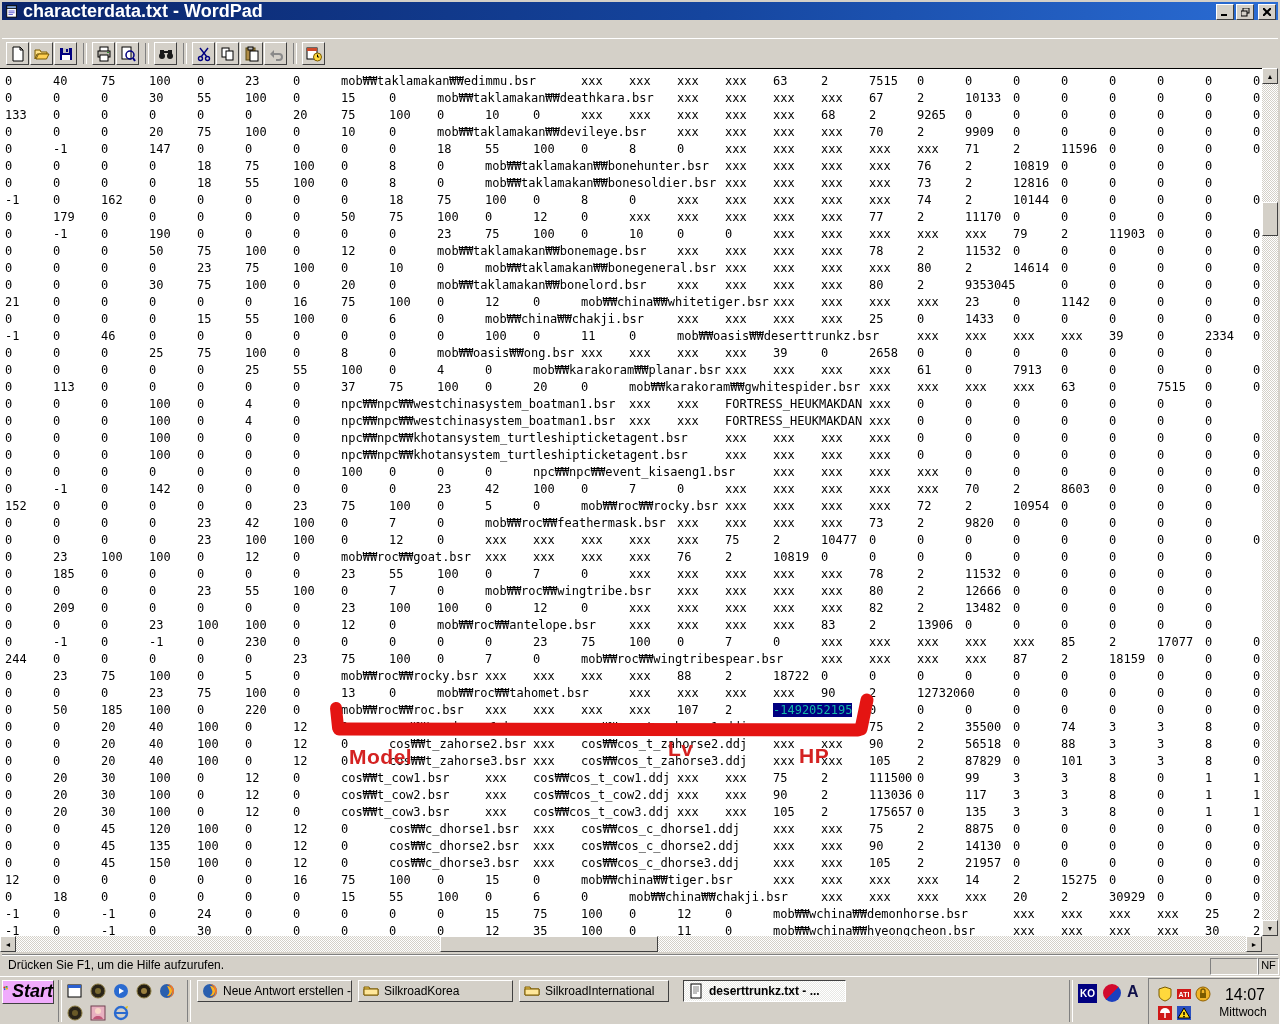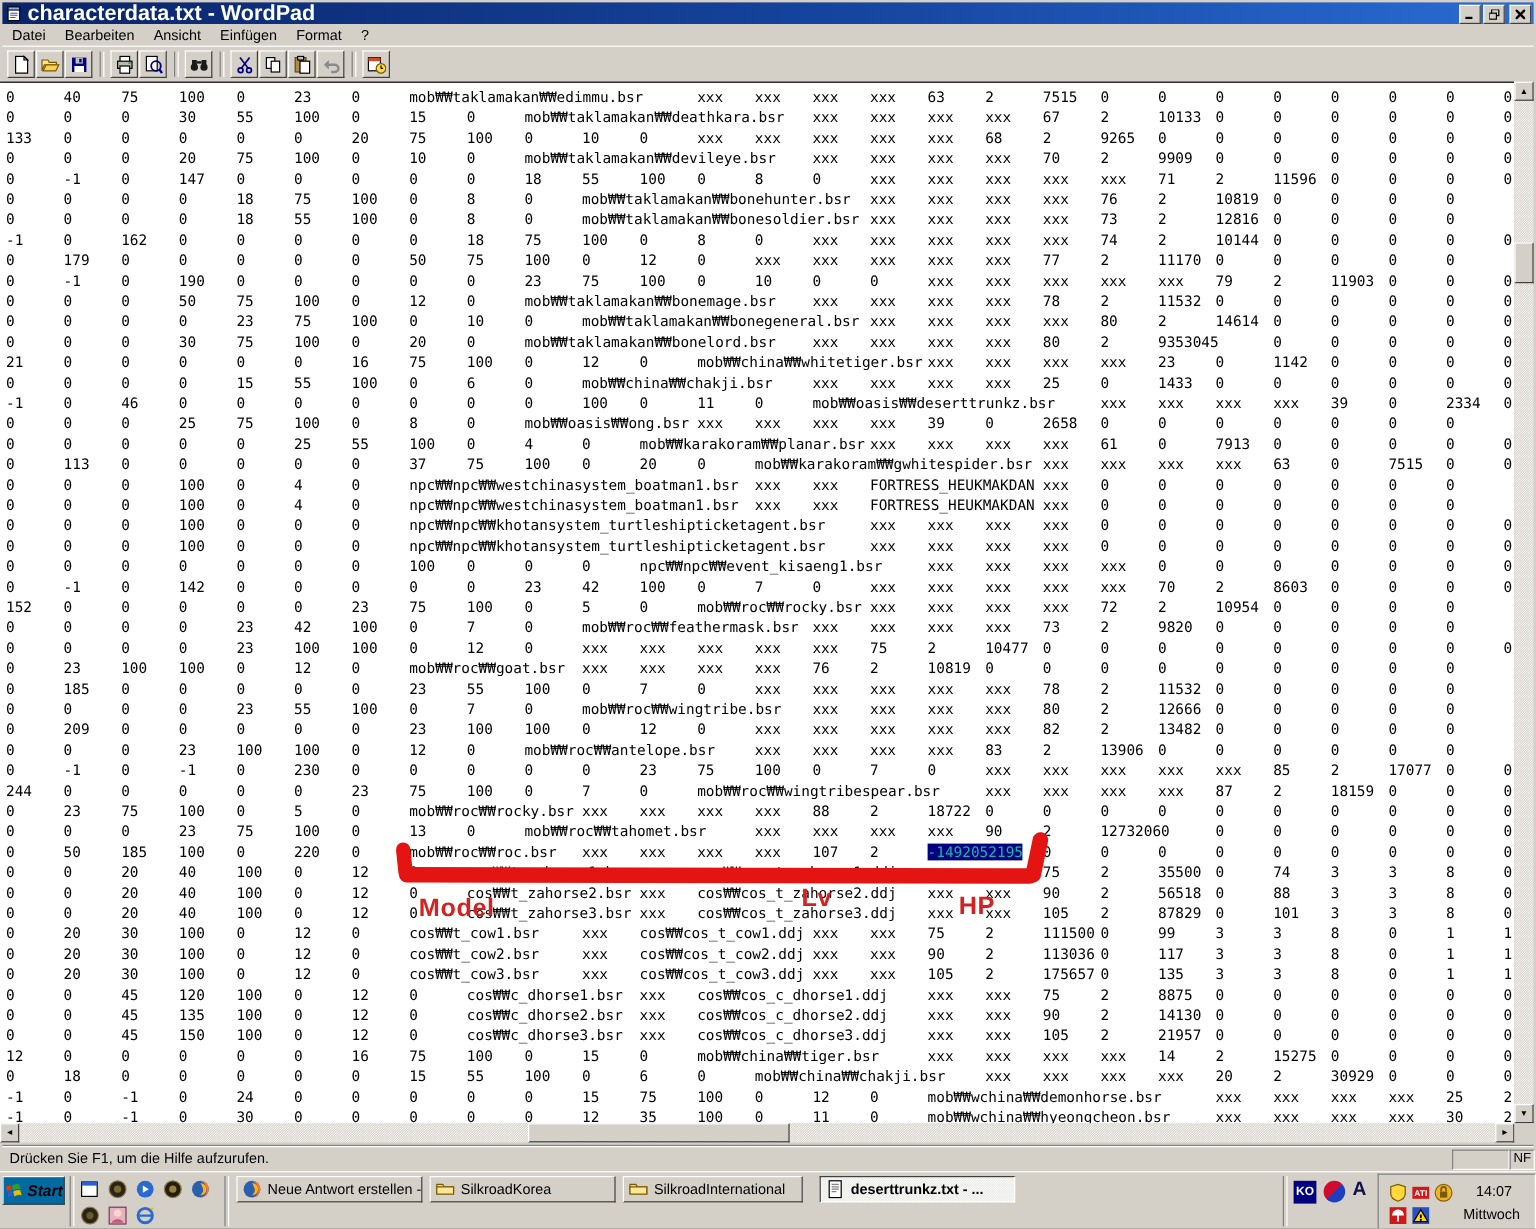--- a/index.html
+++ b/index.html
@@ -41,37 +41,37 @@
         font-size:7px;color:#000;}
   .sthumb{position:absolute;background:#d4d0c8;border:1px solid;border-color:#fff #404040 #404040 #fff;box-sizing:border-box;}
   .corner{position:absolute;left:1262px;top:936px;width:18px;height:16px;background:#d4d0c8;}
   
   .statusbar{position:absolute;left:2px;top:954px;right:2px;height:20px;background:#d4d0c8;
              border-top:1px solid #808080;box-shadow:0 1px 0 #fff inset;display:flex;align-items:center;}
   .status-msg{padding-left:6px;font-size:12px;}
   .status-panel{position:absolute;top:3px;height:15px;border:1px solid;border-color:#808080 #fff #fff #808080;}
   
   .taskbar{position:absolute;left:0;top:976px;width:1280px;height:48px;background:#d4d0c8;border-top:1px solid #fff;}
-  .startbtn{position:absolute;left:2px;top:3px;width:50px;height:22px;background:#0369a1;
-            border:1px solid;border-color:#fff #404040 #404040 #fff;display:flex;align-items:center;justify-content:center;
-            font-weight:bold;font-size:13px;font-style:italic;}
+  .startbtn{position:absolute;left:2px;top:3px;width:50px;height:22px;background:#f0abfc;
+            border:1px solid;border-color:#fff #404040 #404040 #fff;display:flex;align-items:flex-start;justify-content:center;
+            font-weight:bold;font-size:18px;font-style:italic;}
   .tb-vline{position:absolute;top:3px;height:42px;width:2px;border-left:1px solid #808080;border-right:1px solid #fff;}
   .ql{position:absolute;display:flex;gap:6px;}
   .ql .qlicon{width:17px;height:17px;display:flex;align-items:center;justify-content:center;}
   .taskbtn{position:absolute;top:3px;height:22px;background:#d4d0c8;border:1px solid;border-color:#fff #404040 #404040 #fff;
            display:flex;align-items:center;padding:0 4px;box-sizing:border-box;font-size:12px;white-space:nowrap;overflow:hidden;}
   .taskbtn .ticon{margin-right:5px;flex:0 0 auto;display:flex;}
   .taskbtn.active{border-color:#404040 #fff #fff #404040;font-weight:bold;
     background-color:#e8e8e4;
     background-image:linear-gradient(45deg,#fff 25%,transparent 25%,transparent 75%,#fff 75%),
                      linear-gradient(45deg,#fff 25%,transparent 25%,transparent 75%,#fff 75%);
     background-position:0 0,1px 1px;background-size:2px 2px;}
   .traypanel{position:absolute;left:1148px;top:1px;width:130px;height:45px;border:1px solid;border-color:#808080 #fff #fff #808080;}
   .trayicon{position:absolute;width:16px;height:16px;display:flex;align-items:center;justify-content:center;}
-  .timetext{position:absolute;left:66px;top:7px;width:60px;text-align:center;font-size:12px;}
+  .timetext{position:absolute;left:66px;top:7px;width:60px;text-align:center;font-size:16px;}
   .daytext{position:absolute;left:62px;top:26px;width:64px;text-align:center;font-size:12px;}
   .kobox{position:absolute;left:1078px;top:7px;width:19px;height:19px;background:#000080;color:#fff;
          font-size:10px;font-weight:bold;display:flex;align-items:center;justify-content:center;}
   .taegeuk{position:absolute;left:1103px;top:7px;width:18px;height:18px;border-radius:50%;
            background:linear-gradient(135deg,#d20a2e 0 50%,#1c3fbf 50% 100%);}
   .ime-a{position:absolute;left:1127px;top:6px;font-size:16px;font-weight:bold;color:#10104a;}
   
   .overlay{position:absolute;left:0;top:0;width:1280px;height:1024px;pointer-events:none;}
   .red-label{position:absolute;color:#d42221;font-weight:bold;font-size:21px;letter-spacing:0.5px;
              font-family:"Liberation Sans",sans-serif;}
@@ -106,28 +106,20 @@
         </div>
       <div class="tbtn" style="margin-left:4px;">
           <svg width="8" height="8">
             <line x1="0" y1="0" x2="8" y2="8" stroke="#000" stroke-width="2"></line>
             <line x1="8" y1="0" x2="0" y2="8" stroke="#000" stroke-width="2"></line>
           </svg>
         </div>
     </div>
   </div>
 
-  <div class="menubar" id="menubar">
-      <span class="menu-item">Datei</span>
-      <span class="menu-item">Bearbeiten</span>
-      <span class="menu-item">Ansicht</span>
-      <span class="menu-item">Einfügen</span>
-      <span class="menu-item">Format</span>
-      <span class="menu-item">?</span>
-    </div>
 
   <div class="toolbar" id="toolbar">
       <button class="tb-btn">
         <span style="display: inline-flex;">
           <svg width="16" height="16">
             <path d="M3 1 h7 l3 3 v11 h-10 z" fill="#fff" stroke="#000"></path>
             <path d="M10 1 l3 3 h-3 z" fill="#d4d0c8" stroke="#000"></path>
           </svg>
         </span>
       </button>

